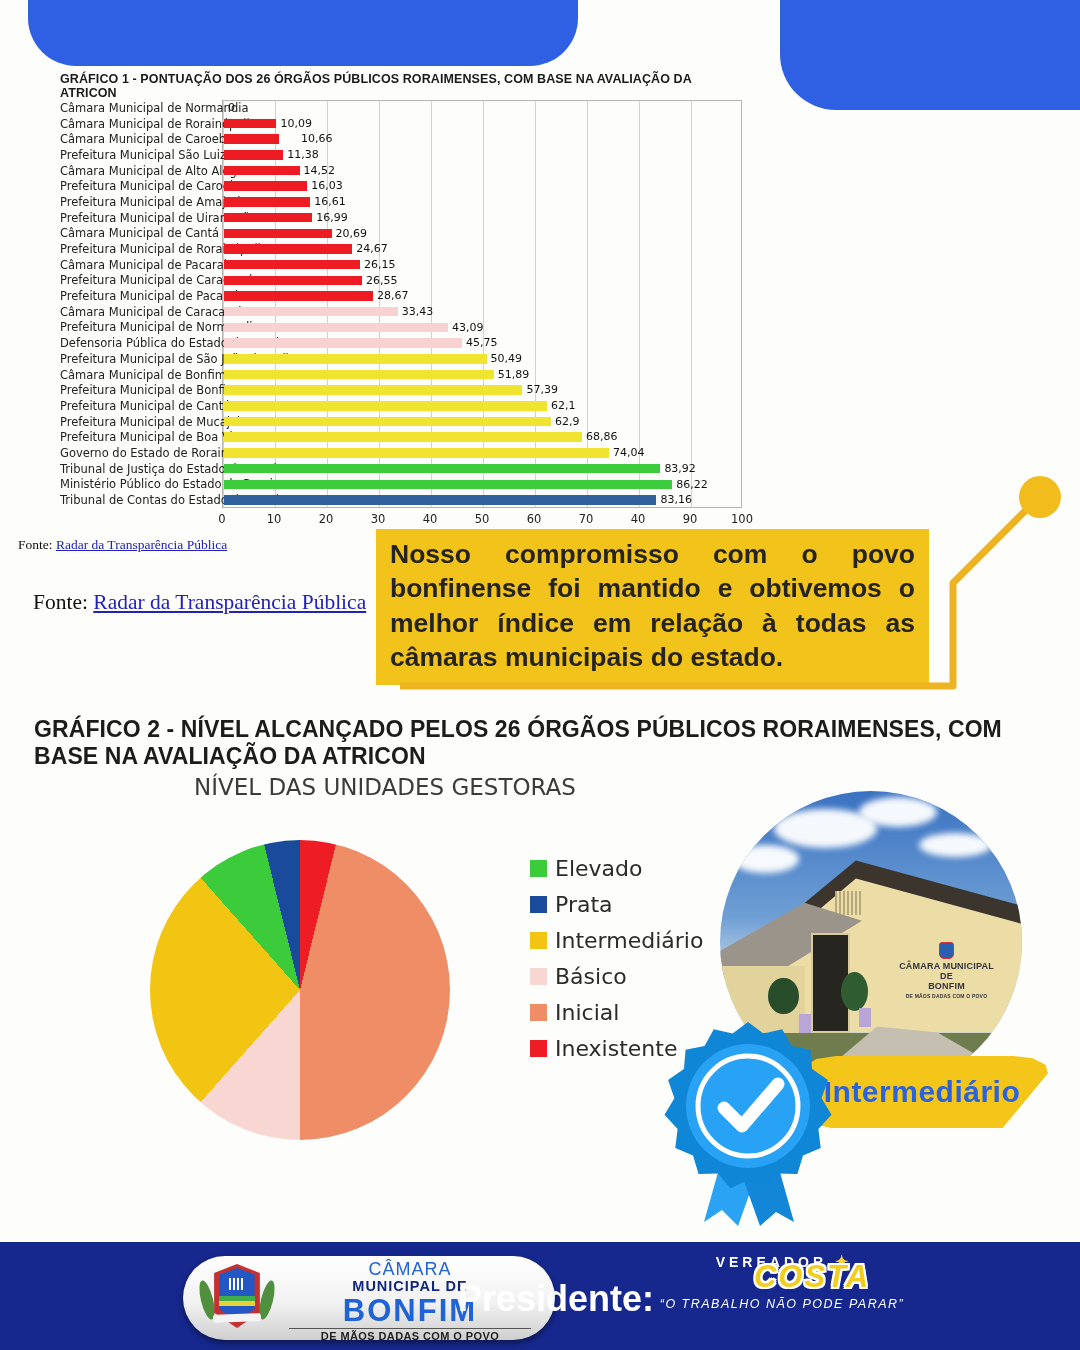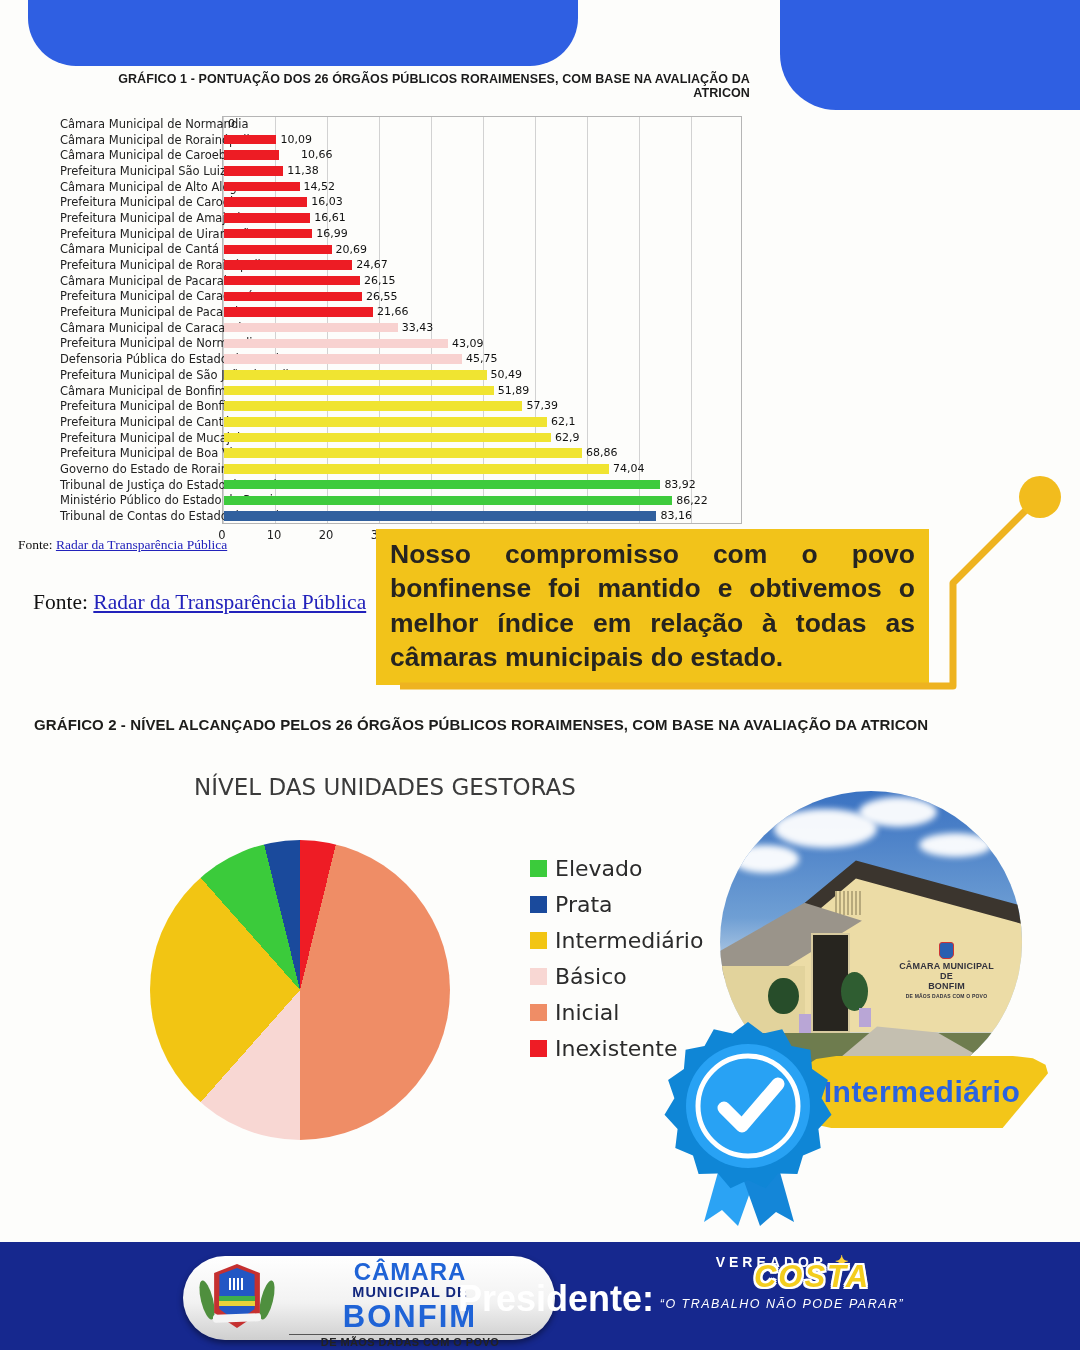--- a/index.html
+++ b/index.html
@@ -4,22 +4,22 @@
 <style>
   html,body{margin:0;padding:0;}
   body{width:1080px;height:1350px;position:relative;overflow:hidden;background:#fdfdfb;
        font-family:"Liberation Sans",sans-serif;}
   
   .topbar{position:absolute;background:#2f5fe2;}
   .topbar-left{left:28px;top:-58px;width:550px;height:124px;border-radius:48px;}
   .topbar-right{left:780px;top:-72px;width:360px;height:182px;border-radius:56px;}
   
   .chart1{position:absolute;left:60px;top:72px;width:690px;}
-  .chart1-title{text-align:right;font-size:12.5px;font-weight:bold;color:#1a1a1a;
-                letter-spacing:.1px;margin-bottom:16px;font-family:"Liberation Sans",sans-serif;}
+  .chart1-title{text-align:left;font-size:12.5px;font-weight:bold;color:#1a1a1a;
+                letter-spacing:.1px;margin-bottom:0;font-family:"Liberation Sans",sans-serif;}
   .chart1-body{position:relative;}
   .plot-frame{position:absolute;left:162px;top:0;width:520px;height:408px;
               border:1px solid #b5b5b5;box-sizing:border-box;
               background-image:linear-gradient(to right,#d2d2d2 1px,transparent 1px);
               background-size:52px 100%;}
   .brow{display:flex;height:15.69px;align-items:center;position:relative;}
   .blabel{width:158px;padding-right:5px;text-align:right;font-size:11.5px;color:#222;
           white-space:nowrap;flex:none;font-family:"DejaVu Sans",sans-serif;}
   .btrack{position:relative;width:520px;height:100%;flex:none;}
   .bbar{position:absolute;left:1px;top:3px;height:9.5px;}
@@ -34,21 +34,21 @@
   .fonte-big{position:absolute;left:33px;top:590px;font-family:"Liberation Serif",serif;
              font-size:21.5px;color:#111;}
   .fonte-link{color:#2222bb;text-decoration:underline;cursor:pointer;}
   
   .callout{position:absolute;left:376px;top:529px;width:553px;background:#f2c31a;
            padding:8px 14px 10px 14px;box-sizing:border-box;}
   .callout-text{font-size:26.5px;line-height:1.3;font-weight:800;color:#262420;
                 text-align:justify;font-family:"Liberation Sans",sans-serif;}
   .connector{position:absolute;left:390px;top:470px;width:690px;height:240px;pointer-events:none;}
   
-  .chart2-title{position:absolute;left:34px;top:716px;width:1010px;font-size:15px;
+  .chart2-title{position:absolute;left:34px;top:716px;width:1010px;font-size:23px;
                 font-weight:bold;color:#1c1c1a;letter-spacing:.1px;}
   .pie-title{position:absolute;left:145px;top:774px;width:480px;text-align:center;
              font-size:23px;color:#3b3b3b;font-family:"DejaVu Sans",sans-serif;}
   .pie{position:absolute;left:150px;top:840px;width:300px;height:300px;border-radius:50%;}
   .legend{position:absolute;left:530px;top:850px;}
   .legend-item{display:flex;align-items:center;height:36px;}
   .legend-swatch{width:17px;height:17px;margin-right:8px;flex:none;}
   .legend-label{font-size:22px;color:#2b2b2b;font-family:"DejaVu Sans",sans-serif;}
   
   .photo{position:absolute;left:720px;top:791px;width:302px;height:302px;border-radius:50%;
@@ -95,21 +95,21 @@
   .crest-bld{position:absolute;left:24px;top:16px;width:16px;height:12px;
              background:repeating-linear-gradient(90deg,#fff 0 2px,#2257c4 2px 4px);}
   .crest-base{position:absolute;left:14px;top:34px;width:36px;height:10px;
               background:linear-gradient(180deg,#3fae4a 0 50%,#e8d23a 50% 100%);}
   .crest-ribbon{position:absolute;left:8px;top:52px;width:48px;height:8px;background:#f4f4f4;
                 border-radius:3px;transform:rotate(-2deg);}
   .branch{position:absolute;top:18px;width:12px;height:40px;background:#4f8f3e;border-radius:50% 50% 50% 50%;}
   .branch.l{left:-4px;transform:rotate(-14deg);}
   .branch.r{right:-4px;transform:rotate(14deg);}
   .brand-text{position:absolute;left:96px;top:4px;width:262px;text-align:center;line-height:1;}
-  .bt1{font-size:24px;font-weight:700;color:#1f63d6;letter-spacing:1px;}
+  .bt1{font-size:18px;font-weight:400;color:#1f63d6;letter-spacing:1px;}
   .bt2{font-size:14.5px;font-weight:800;color:#12277e;letter-spacing:1px;margin-top:1px;}
   .bt3{font-size:31px;font-weight:800;color:#1f63d6;letter-spacing:2px;margin-top:1px;}
   .btline{height:1px;background:#555;margin:2px 10px 2px 10px;}
   .bt4{font-size:11px;font-weight:700;color:#222;letter-spacing:.4px;}
   .presidente{position:absolute;left:458px;top:36px;font-size:36px;font-weight:800;color:#fff;}
   .dc{position:absolute;left:642px;top:10px;width:280px;text-align:center;}
   .dc-ver{font-size:14px;font-weight:bold;color:#fff;letter-spacing:4px;}
   .dc-star{color:#ffd23a;font-size:16px;letter-spacing:0;}
   .outline-w{text-shadow:-2px -2px 0 #fff,2px -2px 0 #fff,-2px 2px 0 #fff,2px 2px 0 #fff,
              0 -2px 0 #fff,0 2px 0 #fff,-2px 0 0 #fff,2px 0 0 #fff;}
@@ -210,21 +210,21 @@
           <div class="blabel">Prefeitura Municipal de Caracaraí</div>
           <div class="btrack">
             <div class="bbar" style="width: 138.06px; background: rgb(237, 28, 36);"></div>
             <span class="bval" style="left: 143.06px;">26,55</span>
           </div>
         </div>
         <div class="brow">
           <div class="blabel">Prefeitura Municipal de Pacaraima</div>
           <div class="btrack">
             <div class="bbar" style="width: 149.084px; background: rgb(237, 28, 36);"></div>
-            <span class="bval" style="left: 154.084px;">21,66</span>
+            <span class="bval" style="left: 154.084px;">28,67</span>
           </div>
         </div>
         <div class="brow">
           <div class="blabel">Câmara Municipal de Caracaraí</div>
           <div class="btrack">
             <div class="bbar" style="width: 173.836px; background: rgb(248, 210, 208);"></div>
             <span class="bval" style="left: 178.836px;">33,43</span>
           </div>
         </div>
         <div class="brow">

